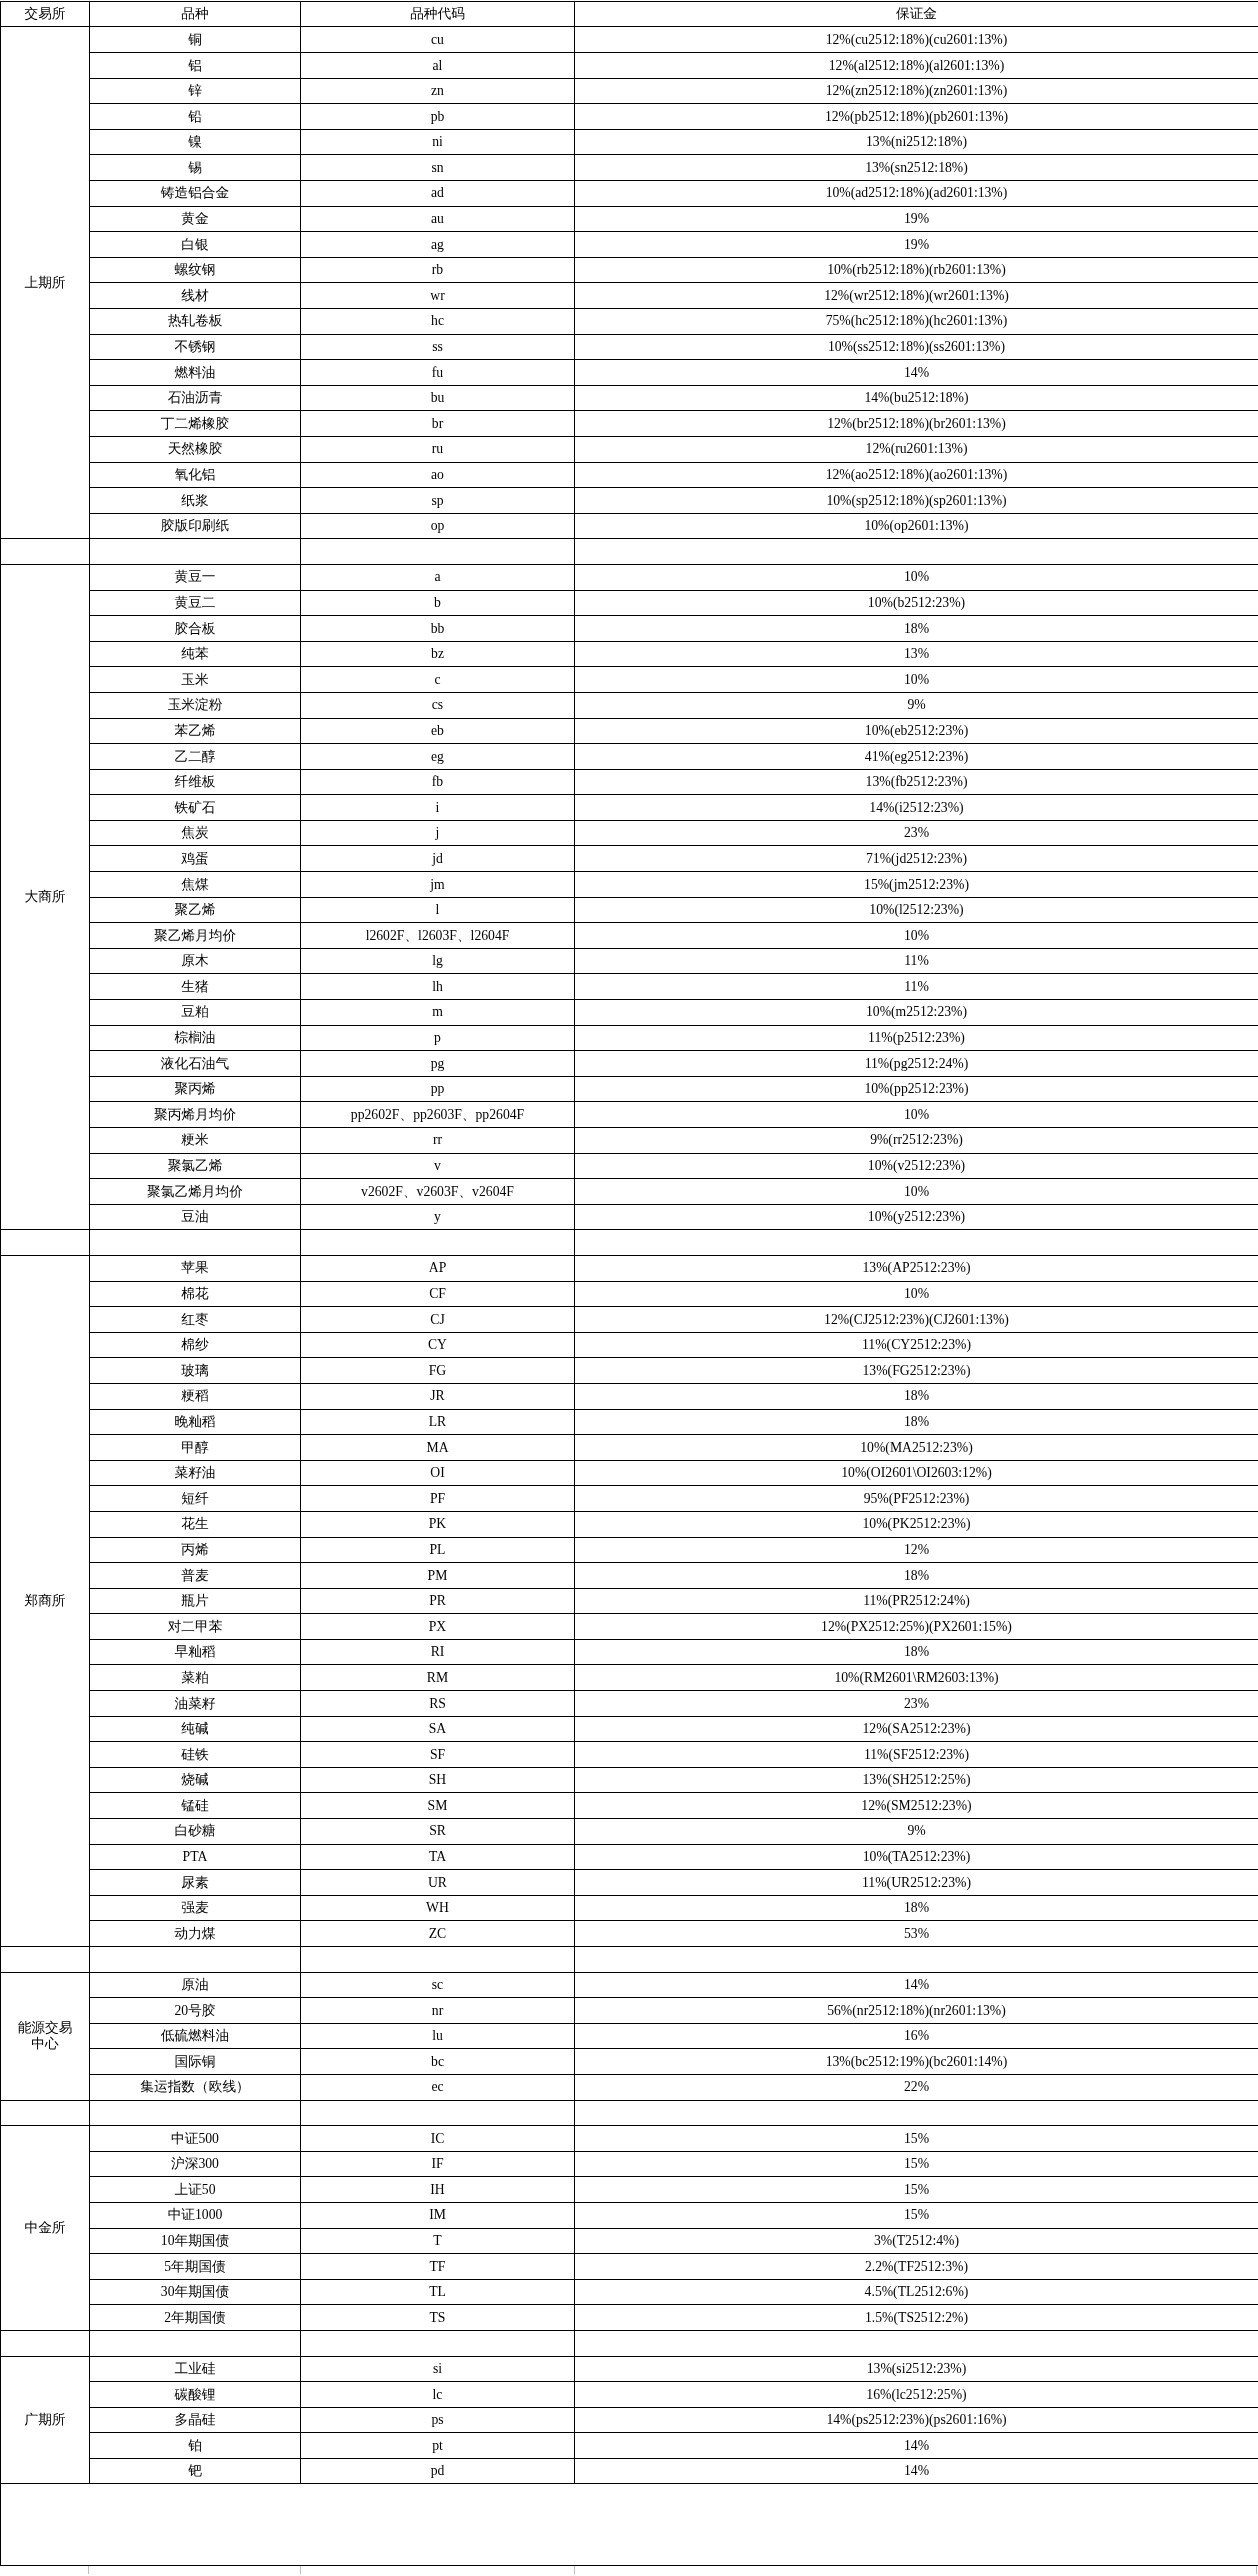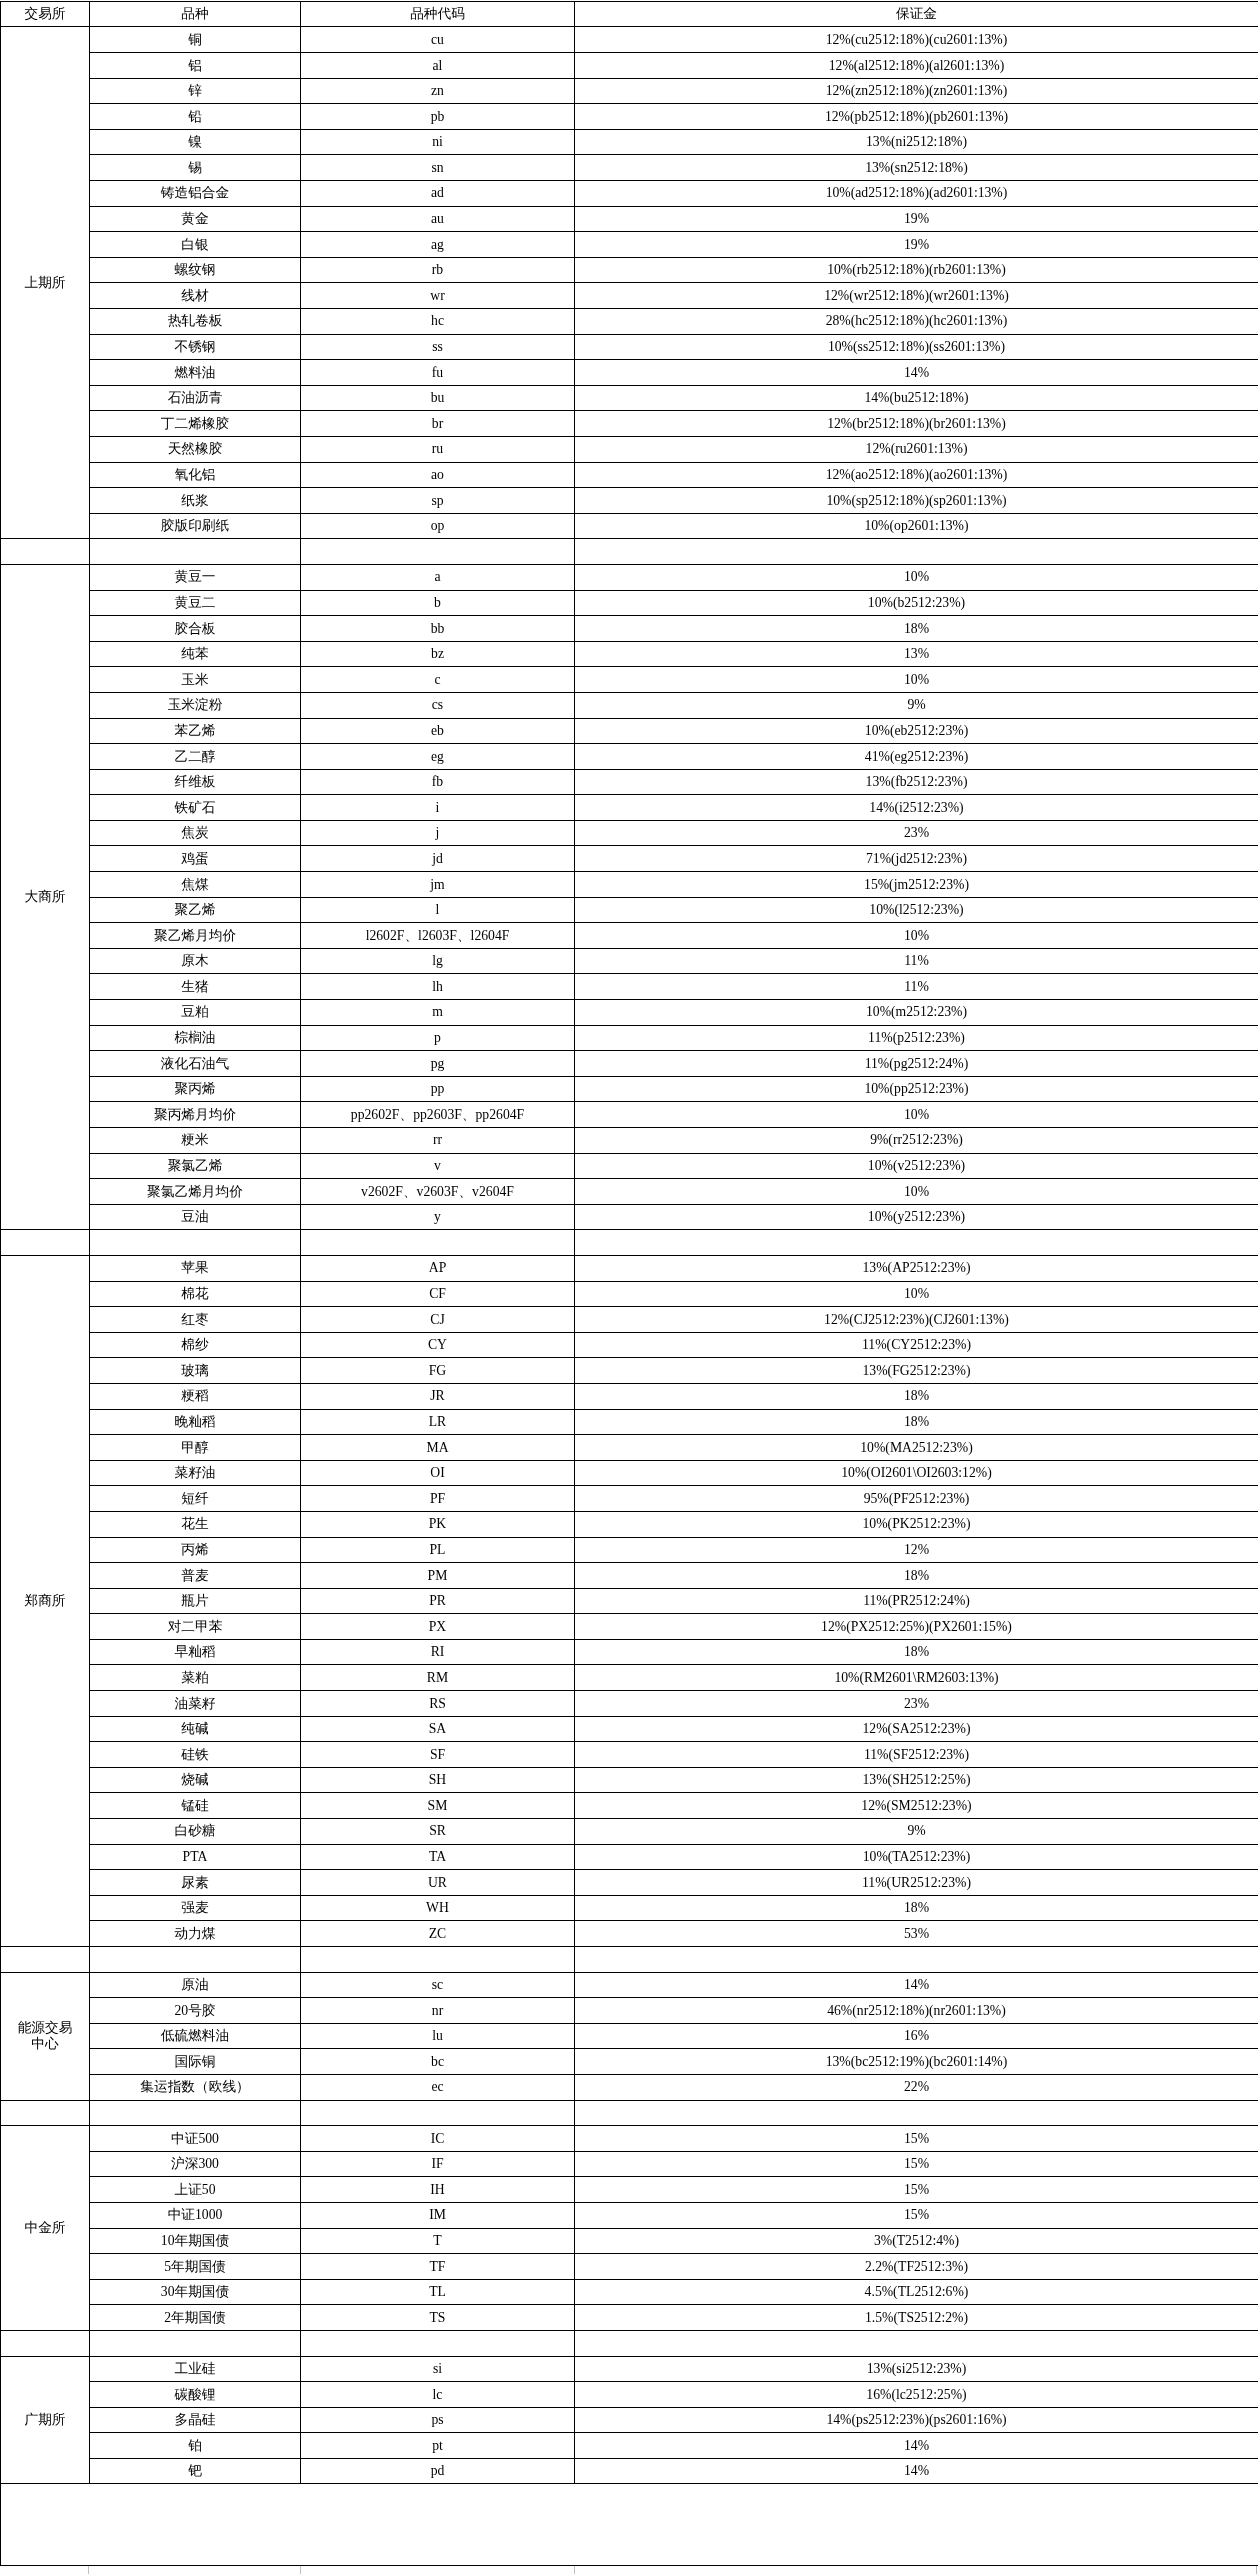--- a/index.html
+++ b/index.html
@@ -136,21 +136,21 @@
           <td class="margin">10%(rb2512:18%)(rb2601:13%)</td>
         </tr>
         <tr>
           <td class="product">线材</td>
           <td class="code">wr</td>
           <td class="margin">12%(wr2512:18%)(wr2601:13%)</td>
         </tr>
         <tr>
           <td class="product">热轧卷板</td>
           <td class="code">hc</td>
-          <td class="margin">28%(hc2512:18%)(hc2601:13%)</td>
+          <td class="margin">75%(hc2512:18%)(hc2601:13%)</td>
         </tr>
         <tr>
           <td class="product">不锈钢</td>
           <td class="code">ss</td>
           <td class="margin">10%(ss2512:18%)(ss2601:13%)</td>
         </tr>
         <tr>
           <td class="product">燃料油</td>
           <td class="code">fu</td>
           <td class="margin">14%</td>
@@ -473,21 +473,21 @@
         <tr>
           <td rowspan="5" class="exchange">能源交易
 中心</td>
           <td class="product">原油</td>
           <td class="code">sc</td>
           <td class="margin">14%</td>
         </tr>
         <tr>
           <td class="product">20号胶</td>
           <td class="code">nr</td>
-          <td class="margin">46%(nr2512:18%)(nr2601:13%)</td>
+          <td class="margin">56%(nr2512:18%)(nr2601:13%)</td>
         </tr>
         <tr>
           <td class="product">低硫燃料油</td>
           <td class="code">lu</td>
           <td class="margin">16%</td>
         </tr>
         <tr>
           <td class="product">国际铜</td>
           <td class="code">bc</td>
           <td class="margin">13%(bc2512:19%)(bc2601:14%)</td>

